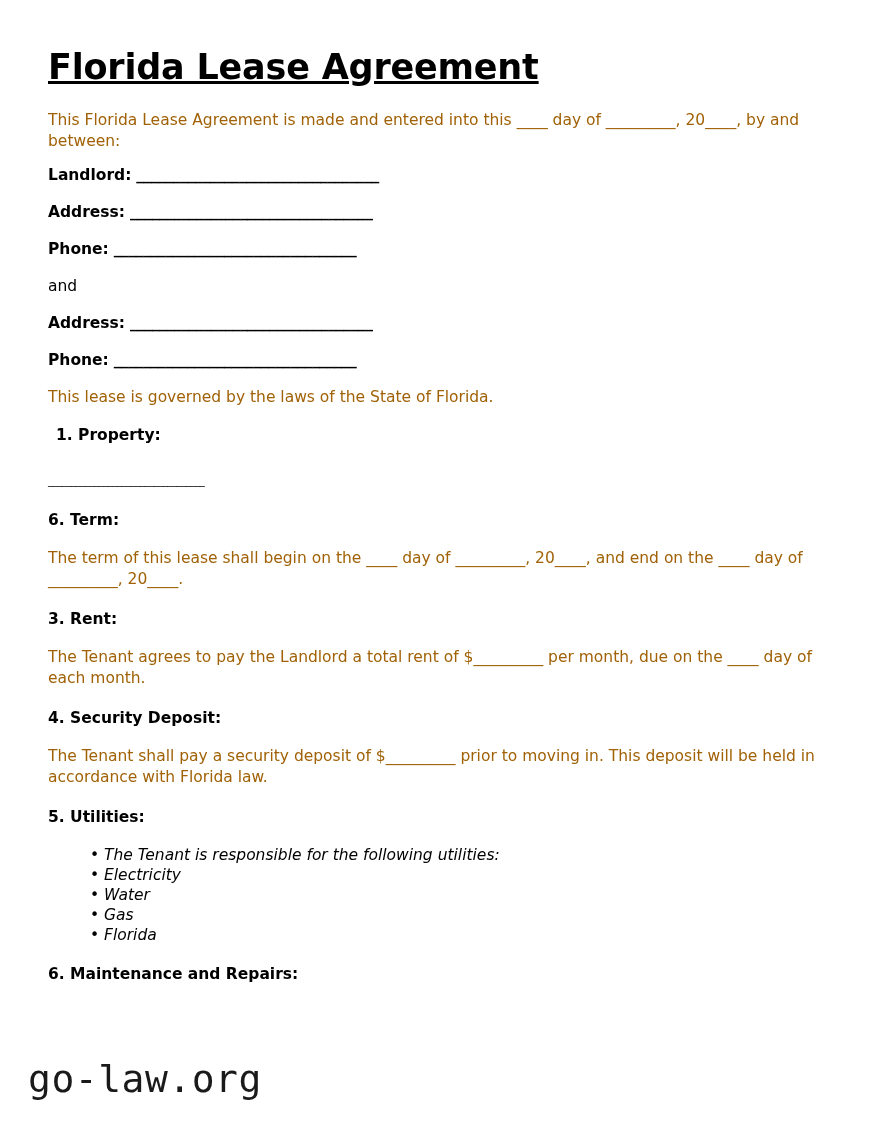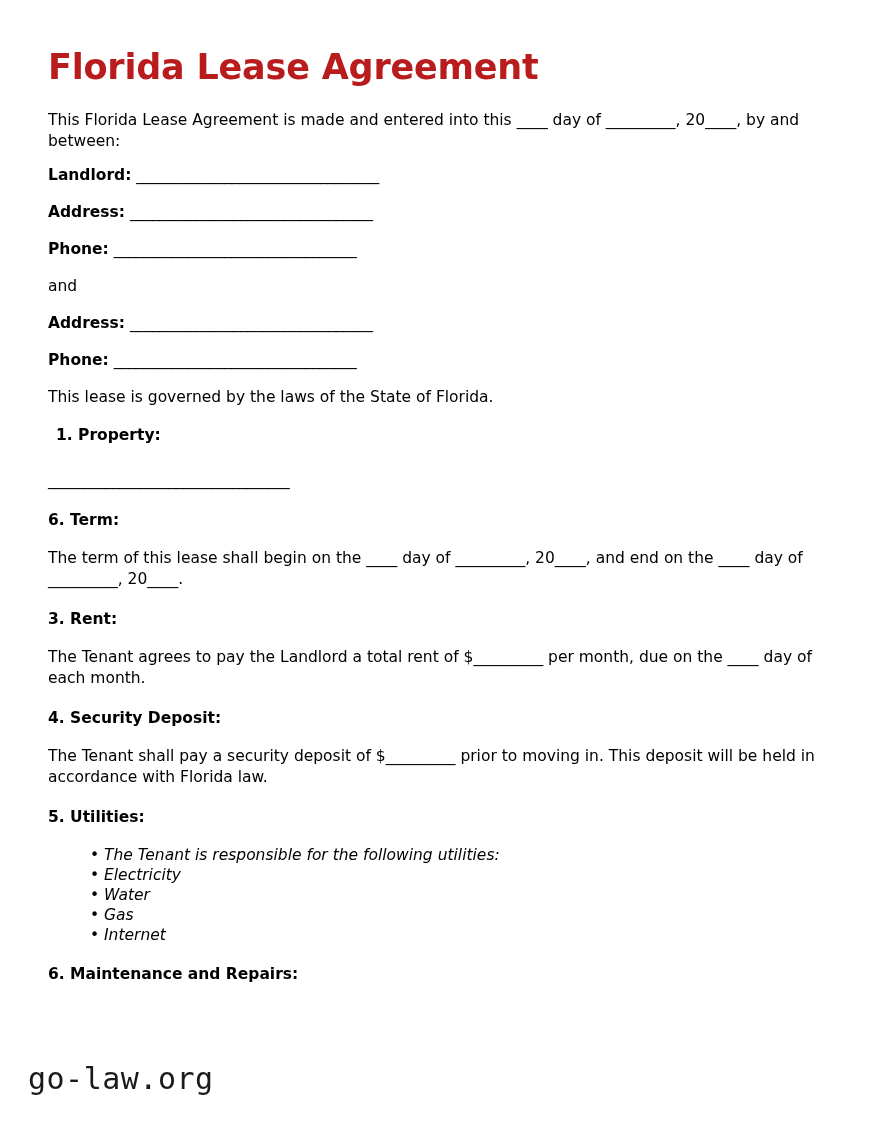--- a/index.html
+++ b/index.html
@@ -29,60 +29,62 @@
     left: 48px;
     top: 46px;
     width: 772px;
   }
   .doc-title {
     font-size: 35px;
     font-weight: bold;
     letter-spacing: -0.2px;
     line-height: 42px;
     margin: 0 0 22px 0;
-    color: #b91c1c;
+    color: #000000;
+    text-decoration: underline;
   }
   .para {
     font-size: 15.5px;
     line-height: 21px;
     margin: 0 0 13px 0;
-    color: #000000;
+    color: #a16207;
   }
   .para.tight {
     margin-bottom: 11px;
   }
   .field-row {
     font-size: 15.5px;
     line-height: 21px;
     margin: 0 0 16px 0;
     white-space: nowrap;
   }
   .field-label {
     font-weight: bold;
   }
   .field-blank {
     letter-spacing: -0.4px;
+    font-weight: bold;
   }
   .and-line {
     font-size: 15.5px;
     line-height: 21px;
     margin: 0 0 16px 0;
   }
   .sec-head {
     font-size: 15.5px;
     font-weight: bold;
     line-height: 21px;
     margin: 19px 0 17px 0;
   }
   .sec-head.first {
     margin-top: 17px;
     margin-left: 8px;
   }
   .blank-line {
-    font-size: 15px;
+    font-size: 10px;
     line-height: 21px;
     margin: 24px 0 6px 0;
     letter-spacing: -0.4px;
     font-style: italic;
   }
   ul.util-list {
     margin: 8px 0 0 0;
     padding-left: 42px;
     list-style: none;
     font-style: italic;
@@ -98,21 +100,21 @@
     position: absolute;
     left: 0;
     top: 0;
     font-size: 15.5px;
   }
   .footer-logo {
     position: absolute;
     left: 28px;
     top: 1062px;
     font-family: "DejaVu Sans Mono", "Liberation Mono", monospace;
-    font-size: 30px;
+    font-size: 38px;
     line-height: 34px;
     letter-spacing: 0.5px;
     color: #1a1a1a;
     font-weight: normal;
   }
 </style>
 </head>
 <body>
 
 <div class="page">
@@ -170,21 +172,21 @@
 
     <p class="para">The Tenant shall pay a security deposit of $_________ prior to moving in. This deposit will be held in accordance with Florida law.</p>
 
     <h2 class="sec-head">5. Utilities:</h2>
 
     <ul class="util-list">
       <li>The Tenant is responsible for the following utilities:</li>
       <li>Electricity</li>
       <li>Water</li>
       <li>Gas</li>
-      <li>Internet</li>
+      <li>Florida</li>
     </ul>
 
     <h2 class="sec-head">6. Maintenance and Repairs:</h2>
 
   </div>
 
   <div class="footer-logo">go-law.org</div>
 
 </div>
 

